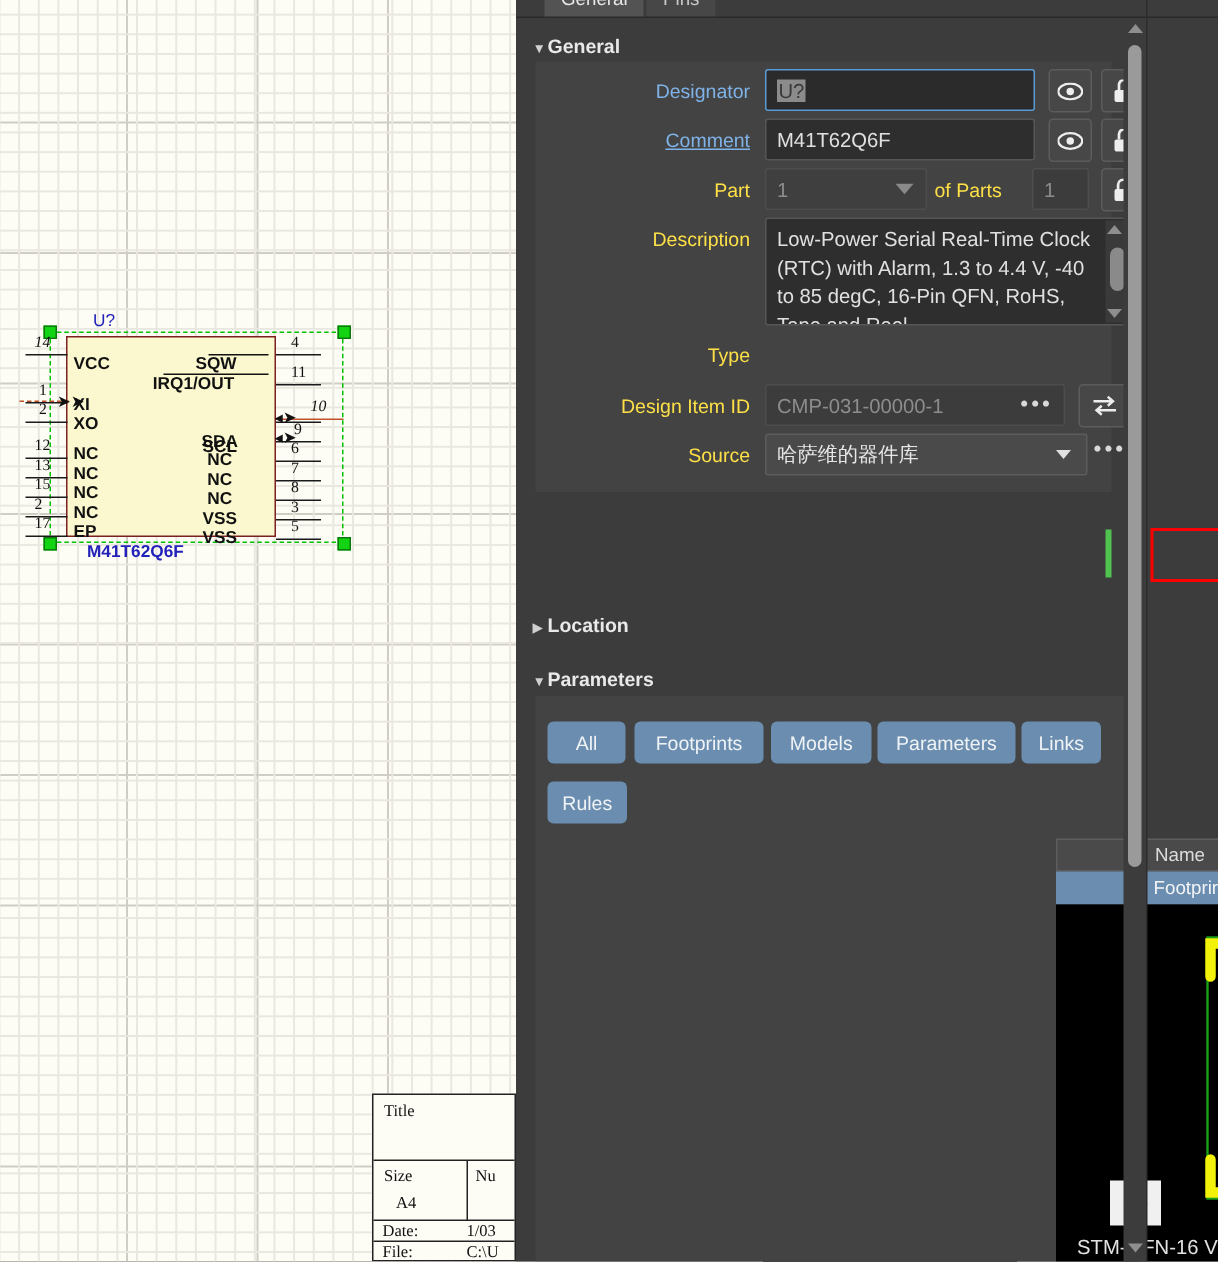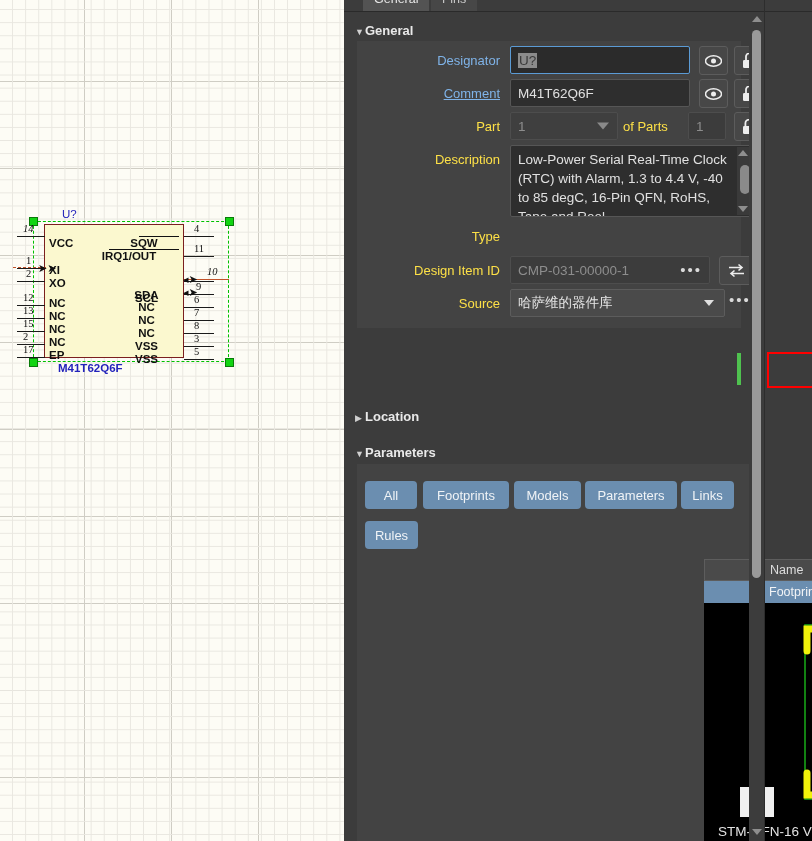--- a/index.html
+++ b/index.html
@@ -206,20 +206,37 @@
 
     <div class="pinline" style="left:170px;top:134px;width:30px;"></div>
     <div class="pinnum" style="left:180px;top:121px;">3</div>
     <div class="pinname r" style="left:100px;top:128px;width:65px;">VSS</div>
 
     <div class="pinline" style="left:170px;top:147px;width:30px;"></div>
     <div class="pinnum" style="left:180px;top:134px;">5</div>
     <div class="pinname r" style="left:100px;top:141px;width:65px;">VSS</div>
   </div>
 
+  <div id="titleblock">
+    <div class="tb-row" style="top:0;height:44px;"></div>
+    <div class="tb-txt" style="left:7px;top:5px;">Title</div>
+
+    <div class="tb-row" style="top:44px;height:40px;"></div>
+    <div style="position:absolute;left:62px;top:44px;width:1px;height:40px;background:#222;"></div>
+    <div class="tb-txt" style="left:7px;top:48px;">Size</div>
+    <div class="tb-txt" style="left:15px;top:66px;">A4</div>
+    <div class="tb-txt" style="left:68px;top:48px;">Nu</div>
+
+    <div class="tb-row" style="top:84px;height:14px;"></div>
+    <div class="tb-txt" style="left:6px;top:85px;">Date:</div>
+    <div class="tb-txt" style="left:62px;top:85px;">1/03</div>
+
+    <div class="tb-txt" style="left:6px;top:99px;">File:</div>
+    <div class="tb-txt" style="left:62px;top:99px;">C:\U</div>
+  </div>
 </div>
 
 <div id="panel">
 
   <div id="tabstrip">
     <div class="tab active" style="left:19px;">General</div>
     <div class="tab inactive" style="left:87px;">Pins</div>
   </div>
   <div id="tabunder"></div>
 

